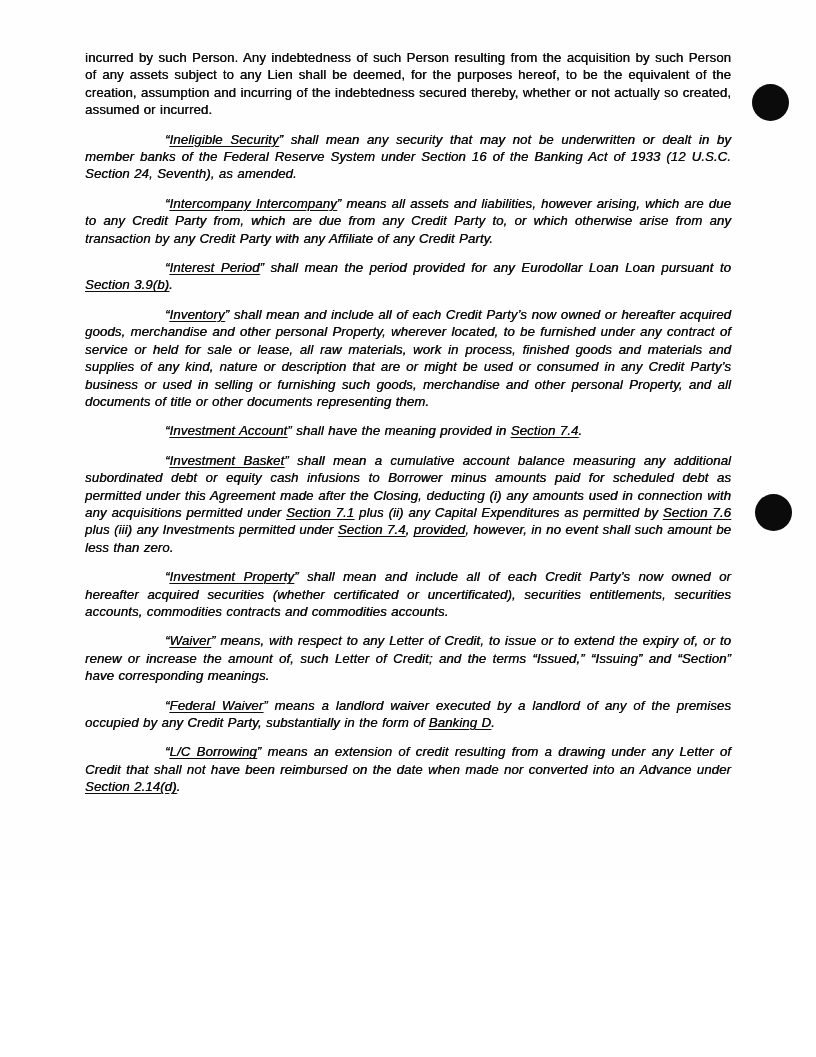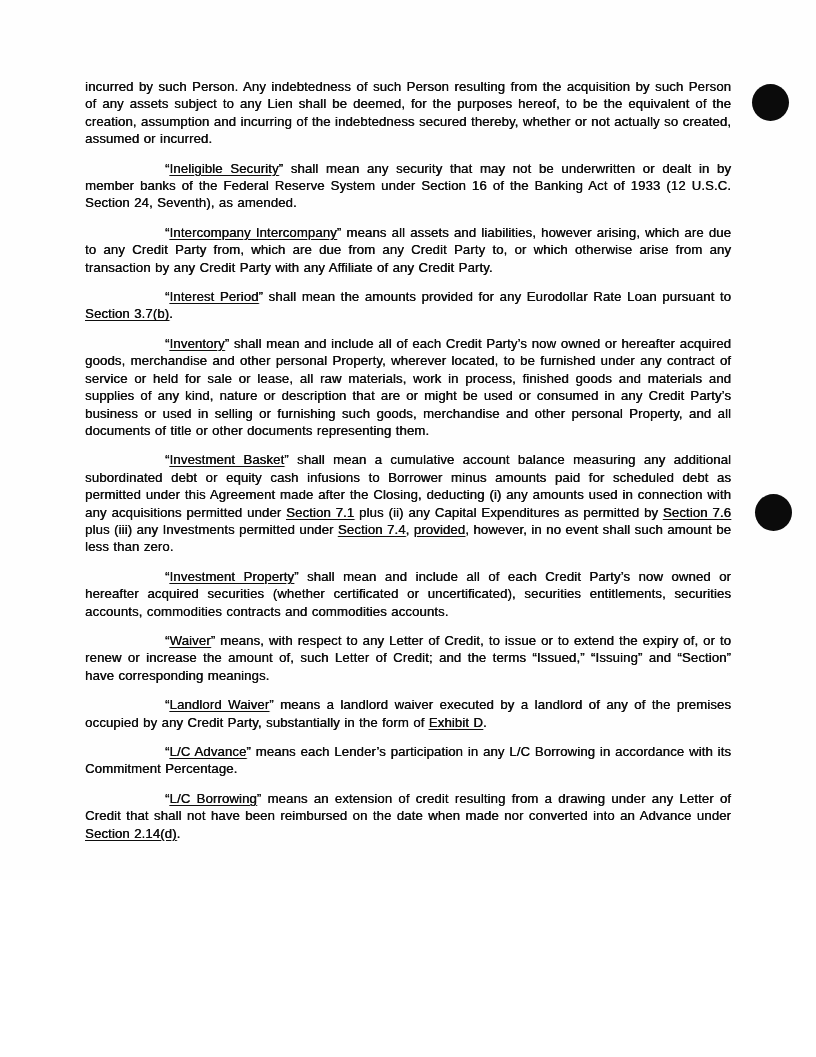--- a/index.html
+++ b/index.html
@@ -9,36 +9,37 @@
   }
   .page {
     position: relative;
     width: 816px;
     height: 880px;
     background: #fefefe;
     font-family: "Liberation Sans", sans-serif;
     color: #0e0e0e;
     overflow: hidden;
     box-sizing: border-box;
-    padding: 78px 85px 0 85px;
+    padding: 49px 85px 0 85px;
   }
   .doc-body {
     width: 646px;
   }
   .para {
     margin: 0 0 12px 0;
     font-size: 13.2px;
     line-height: 17.4px;
     text-align: justify;
     letter-spacing: 0.1px;
     word-spacing: 0.6px;
     text-shadow: 0.35px 0 0 currentColor; 
   }
   .para.indent {
     text-indent: 80px;
+    font-style: italic;
   }
   .ul {
     text-decoration: underline;
     text-underline-offset: 2px;
   }
   .page-number {
     position: absolute;
     left: 0;
     right: 0;
     top: 966px;
@@ -60,27 +61,27 @@
   .dot-3 { left: 755px; top: 900px; }
 </style>
 </head>
 <body>
 
 <div class="page">
   <div class="doc-body">
       <p class="para"><span>incurred by such Person.  Any indebtedness of such Person resulting from the acquisition by such Person of any assets subject to any Lien shall be deemed, for the purposes hereof, to be the equivalent of the creation, assumption and incurring of the indebtedness secured thereby, whether or not actually so created, assumed or incurred.</span></p>
       <p class="para indent"><span>“</span><span class="ul">Ineligible Security</span><span>” shall mean any security that may not be underwritten or dealt in by member banks of the Federal Reserve System under Section 16 of the Banking Act of 1933 (12 U.S.C. Section 24, Seventh), as amended.</span></p>
       <p class="para indent"><span>“</span><span class="ul">Intercompany Intercompany</span><span>” means all assets and liabilities, however arising, which are due to any Credit Party from, which are due from any Credit Party to, or which otherwise arise from any transaction by any Credit Party with any Affiliate of any Credit Party.</span></p>
-      <p class="para indent"><span>“</span><span class="ul">Interest Period</span><span>” shall mean the amounts provided for any Eurodollar Rate Loan pursuant to </span><span class="ul">Section 3.7(b)</span><span>.</span></p>
+      <p class="para indent"><span>“</span><span class="ul">Interest Period</span><span>” shall mean the period provided for any Eurodollar Loan Loan pursuant to </span><span class="ul">Section 3.9(b)</span><span>.</span></p>
       <p class="para indent"><span>“</span><span class="ul">Inventory</span><span>” shall mean and include all of each Credit Party’s now owned or hereafter acquired goods, merchandise and other personal Property, wherever located, to be furnished under any contract of service or held for sale or lease, all raw materials, work in process, finished goods and materials and supplies of any kind, nature or description that are or might be used or consumed in any Credit Party’s business or used in selling or furnishing such goods, merchandise and other personal Property, and all documents of title or other documents representing them.</span></p>
+      <p class="para indent"><span>“</span><span class="ul">Investment Account</span><span>” shall have the meaning provided in </span><span class="ul">Section 7.4</span><span>.</span></p>
       <p class="para indent"><span>“</span><span class="ul">Investment Basket</span><span>” shall mean a cumulative account balance measuring any additional subordinated debt or equity cash infusions to Borrower minus amounts paid for scheduled debt as permitted under this Agreement made after the Closing, deducting (i) any amounts used in connection with any acquisitions permitted under </span><span class="ul">Section 7.1</span><span> plus (ii) any Capital Expenditures as permitted by </span><span class="ul">Section 7.6</span><span> plus (iii) any Investments permitted under </span><span class="ul">Section 7.4</span><span>, </span><span class="ul">provided</span><span>, however, in no event shall such amount be less than zero.</span></p>
       <p class="para indent"><span>“</span><span class="ul">Investment Property</span><span>” shall mean and include all of each Credit Party’s now owned or hereafter acquired securities (whether certificated or uncertificated), securities entitlements, securities accounts, commodities contracts and commodities accounts.</span></p>
       <p class="para indent"><span>“</span><span class="ul">Waiver</span><span>” means, with respect to any Letter of Credit, to issue or to extend the expiry of, or to renew or increase the amount of, such Letter of Credit; and the terms “Issued,” “Issuing” and “Section” have corresponding meanings.</span></p>
-      <p class="para indent"><span>“</span><span class="ul">Landlord Waiver</span><span>” means a landlord waiver executed by a landlord of any of the premises occupied by any Credit Party, substantially in the form of </span><span class="ul">Exhibit D</span><span>.</span></p>
-      <p class="para indent"><span>“</span><span class="ul">L/C Advance</span><span>” means each Lender’s participation in any L/C Borrowing in accordance with its Commitment Percentage.</span></p>
+      <p class="para indent"><span>“</span><span class="ul">Federal Waiver</span><span>” means a landlord waiver executed by a landlord of any of the premises occupied by any Credit Party, substantially in the form of </span><span class="ul">Banking D</span><span>.</span></p>
       <p class="para indent"><span>“</span><span class="ul">L/C Borrowing</span><span>” means an extension of credit resulting from a drawing under any Letter of Credit that shall not have been reimbursed on the date when made nor converted into an Advance under </span><span class="ul">Section 2.14(d)</span><span>.</span></p>
     </div>
 
   <div class="page-number">10</div>
 
   <div class="binder-dot dot-1"></div>
   <div class="binder-dot dot-2"></div>
   <div class="binder-dot dot-3"></div>
 </div>
 

